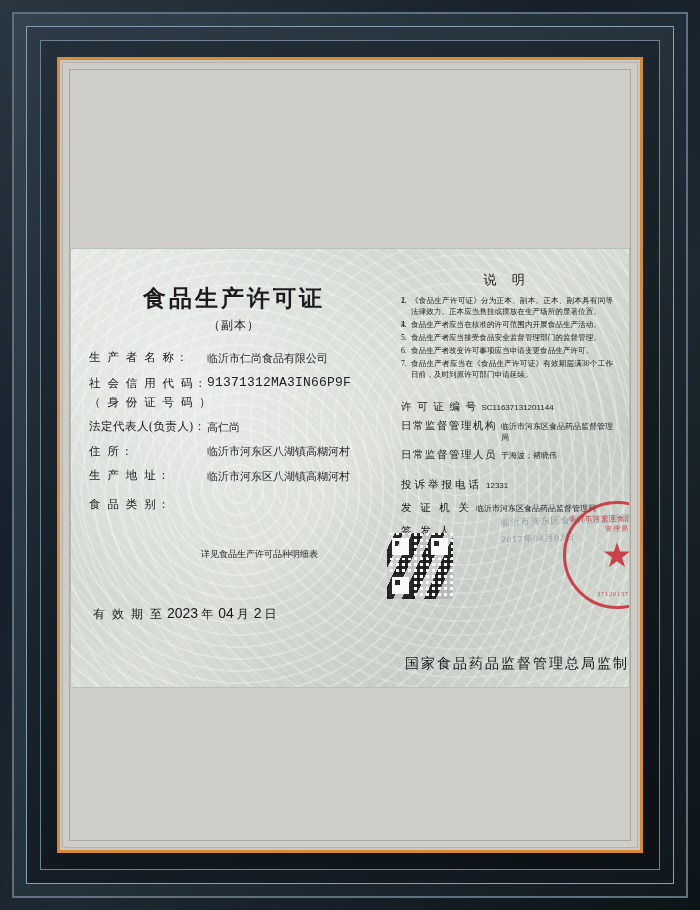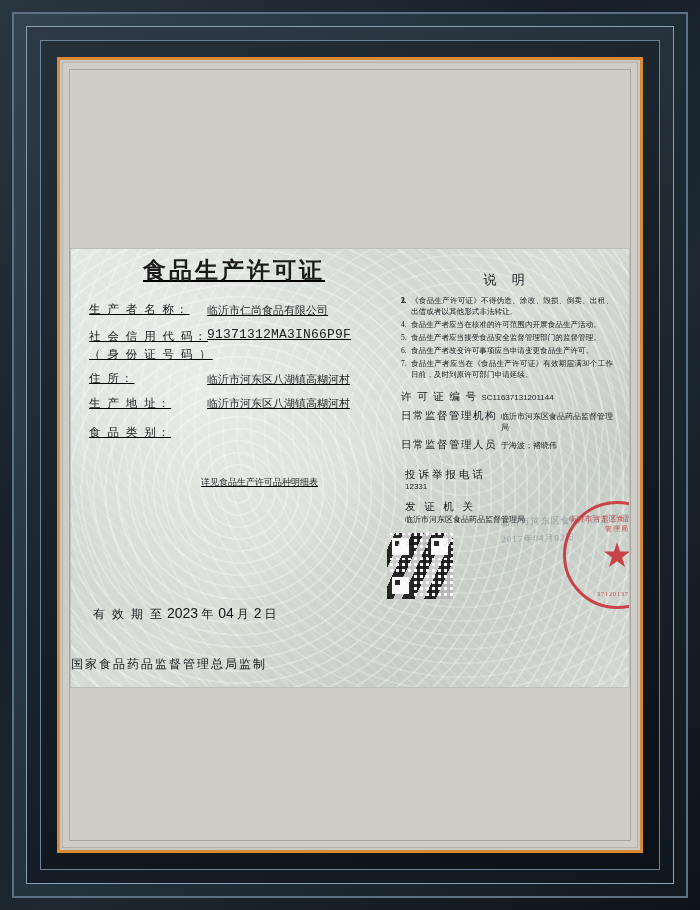--- a/index.html
+++ b/index.html
@@ -99,23 +99,22 @@
   }
   .cert-content {
     position: relative;
     width: 100%;
     height: 100%;
   }
 
   
   .left-col {
     position: absolute;
-    left: 18px; top: 6px;
+    left: 18px; top: 34px;
     width: 290px;
-    text-decoration: underline;
   }
   .cert-title {
     font-size: 23px;
     letter-spacing: 3px;
     color: #1b1b1b;
     text-align: center;
     font-weight: bold;
     font-family: "Liberation Serif", "DejaVu Serif", serif;
   }
   .cert-subtitle {
@@ -123,21 +122,21 @@
     text-align: center;
     color: #1b1b1b;
     margin-top: 3px;
     letter-spacing: 1px;
   }
   .field-list {
     margin-top: 16px;
   }
   .field-row {
     display: flex;
-    align-items: flex-end;
+    align-items: center;
     margin-bottom: 9px;
     min-height: 14px;
   }
   .field-label {
     width: 118px;
     flex: 0 0 118px;
     font-size: 11.5px;
     color: #16181a;
     letter-spacing: 2px;
     white-space: nowrap;
@@ -217,21 +216,21 @@
     padding-left: 10px;
     position: relative;
   }
   .notes-list li .num {
     position: absolute;
     left: 0;
     top: 0;
   }
 
   .right-fields {
-    margin-top: 10px;
+    margin-top: 20px;
   }
   .rf-row {
     display: flex;
     align-items: baseline;
     margin-bottom: 5px;
   }
   .rf-label {
     font-size: 10.5px;
     letter-spacing: 1.5px;
     color: #16181a;
@@ -245,21 +244,20 @@
     font-family: "Liberation Sans", sans-serif;
   }
 
   .bottom-fields {
     margin-top: 16px;
   }
   .bf-row {
     display: flex;
     align-items: baseline;
     margin-bottom: 9px;
-    flex-direction: column;
   }
   .bf-label {
     font-size: 10.5px;
     letter-spacing: 3px;
     color: #16181a;
     white-space: nowrap;
   }
   .bf-value {
     font-size: 8px;
     color: #1d1f21;
@@ -335,24 +333,24 @@
     font-size: 7px;
     letter-spacing: 1px;
     color: #c9232b;
   }
   .seal .seal-text-top { top: 10px; }
   .seal .seal-text-bottom { bottom: 9px; font-size: 6px; }
 
   
   .cert-footer {
     position: absolute;
-    left: 0; right: 0;
+    left: 8px; right: 0;
     bottom: 14px;
-    text-align: left;
-    font-size: 12px;
+    text-align: right;
+    font-size: 14px;
     letter-spacing: 2px;
     color: #16181a;
   }
 
   
   .watermark-text {
     position: absolute;
     left: 430px;
     top: 262px;
     width: 200px;
@@ -373,34 +371,39 @@
 <div class="frame-inner-dark"></div>
 <div class="frame-gold"></div>
 <div class="mat"></div>
 <div class="mat-inner-line"></div>
 
 <div class="certificate">
   <div class="cert-content">
 
     <div class="left-col">
       <div class="cert-title">食品生产许可证</div>
+      <div class="cert-subtitle">（副本）</div>
 
       <div class="field-list">
 
         <div class="field-row">
           <div class="field-label">生 产 者 名 称：</div>
           <div class="field-value">临沂市仁尚食品有限公司</div>
         </div>
 
         <div class="field-row">
           <div class="field-label">社 会 信 用 代 码：</div>
           <div class="field-value mono">91371312MA3IN66P9F</div>
         </div>
         <div class="sub-label">（ 身 份 证 号 码 ）</div>
 
+        <div class="field-row">
+          <div class="field-label narrow">法定代表人(负责人)：</div>
+          <div class="field-value">高仁尚</div>
+        </div>
 
         <div class="field-row">
           <div class="field-label">住          所：</div>
           <div class="field-value">临沂市河东区八湖镇高糊河村</div>
         </div>
 
         <div class="field-row">
           <div class="field-label">生 产 地 址：</div>
           <div class="field-value">临沂市河东区八湖镇高糊河村</div>
         </div>
@@ -421,22 +424,22 @@
       <span class="v-num">04</span>
       <span>月</span>
       <span class="v-num">2</span>
       <span>日</span>
     </div>
 
     <div class="right-col">
       <div class="notes-title">说 明</div>
       <ul class="notes-list">
         <li><span class="num">1.</span></li>
-        <li><span class="num">2.</span></li>
-        <li><span class="num">3.</span><span>《食品生产许可证》不得伪造、涂改、毁损、倒卖、出租、出借或者以其他形式非法转让。</span></li>
+        <li><span class="num">2.</span><span>《食品生产许可证》分为正本、副本。正本、副本具有同等法律效力。正本应当悬挂或摆放在生产场所的显著位置。</span></li>
+        <li><span class="num">3.</span></li>
         <li><span class="num">4.</span><span>食品生产者应当在核准的许可范围内开展食品生产活动。</span></li>
         <li><span class="num">5.</span><span>食品生产者应当接受食品安全监督管理部门的监督管理。</span></li>
         <li><span class="num">6.</span><span>食品生产者改变许可事项应当申请变更食品生产许可。</span></li>
         <li><span class="num">7.</span><span>食品生产者应当在《食品生产许可证》有效期届满30个工作日前，及时到原许可部门申请延续。</span></li>
       </ul>
 
       <div class="right-fields">
         <div class="rf-row">
           <span class="rf-label">许 可 证 编 号</span>
           <span class="rf-value">SC11637131201144</span>

